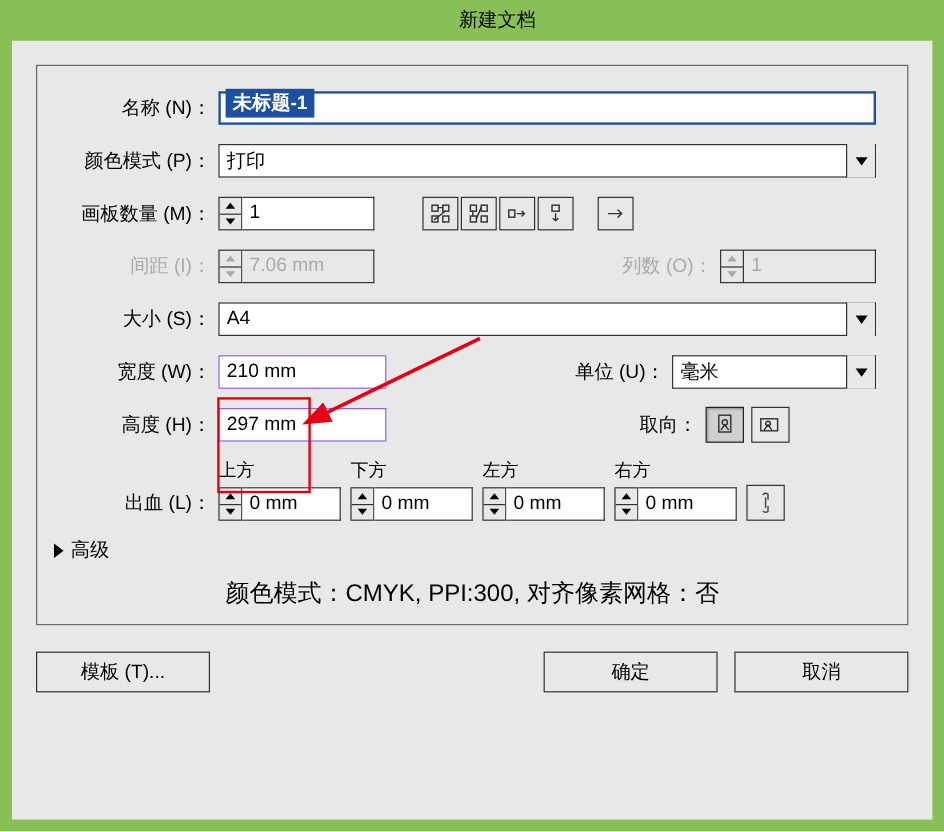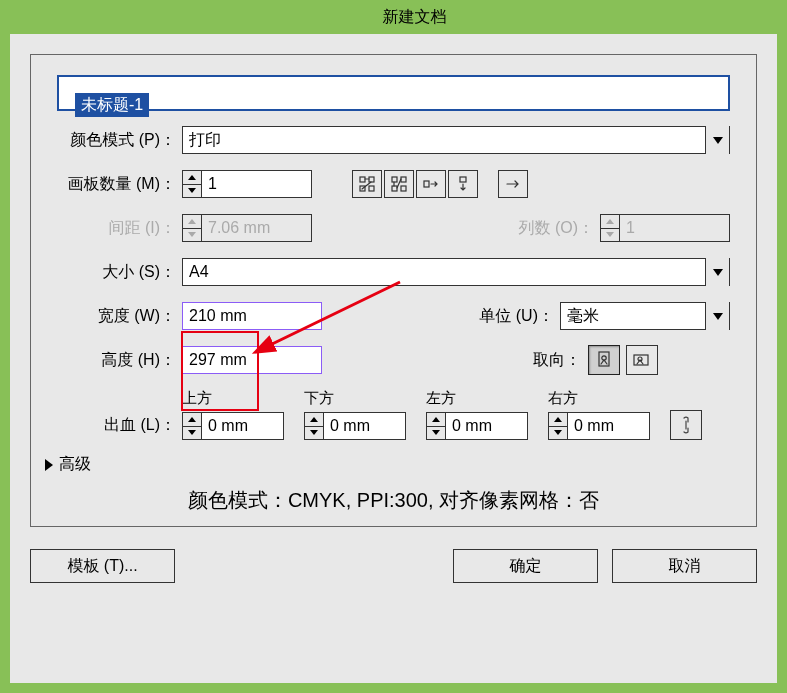--- a/index.html
+++ b/index.html
@@ -41,21 +41,21 @@
   .spinner-input.disabled { background: #e8e8e8; color: #aaa; }
   .spinner-btns.disabled .tri-up-s, .spinner-btns.disabled .tri-down-s { border-bottom-color: #aaa; border-top-color: #aaa; }
   
   .icon-btn { width: 30px; height: 28px; border: 1px solid #333; background: #e8e8e8; display: inline-flex; align-items: center; justify-content: center; margin-right: 2px; position: relative; }
   .icon-btn.pressed { background: #d0d0d0; border: 1px solid #222; box-shadow: inset 1px 1px 2px rgba(0,0,0,0.3); }
   
   .toggle-btn { width: 32px; height: 30px; border: 1px solid #333; background: #e8e8e8; display: flex; align-items: center; justify-content: center; }
   
   .redbox { border: 2px solid #e60012; position: absolute; }
   
-  .bleed-group { display: flex; gap: 20px; flex-wrap: nowrap; }
+  .bleed-group { display: flex; gap: 8px; flex-wrap: nowrap; }
   .bleed-col { display: flex; flex-direction: column; }
   .bleed-hdr { font-size: 15px; margin-bottom: 4px; }
   
   .expander { display: flex; align-items: center; gap: 6px; margin: 6px 0 12px -12px; }
   .tri-right { width: 0; height: 0; border-top: 6px solid transparent; border-bottom: 6px solid transparent; border-left: 8px solid #000; }
   
   .footer-info { text-align: center; font-size: 20px; margin-top: 4px; margin-bottom: 2px; }
   
   .btn-row { display: flex; justify-content: space-between; margin-top: 22px; }
   .push-btn { width: 145px; height: 34px; border: 1px solid #333; background: #e8e8e8; font-size: 16px; font-family: inherit; display: flex; align-items: center; justify-content: center; }
@@ -69,21 +69,22 @@
 </head>
 <body>
 
 <div class="window">
   <div class="titlebar">新建文档</div>
 
   <div class="outer-panel">
     <div class="inner-panel">
 
       <div class="row">
-        <div class="wide-input input-text" style="padding:16px; display:flex; align-items:flex-start;">
+        <div class="label">名称 (N)：</div>
+        <div class="wide-input input-text" style="padding:4px; display:flex; align-items:flex-end;font-weight:bold;">
           <span class="input-text sel" style="border:none; height:24px; display:inline-flex; align-items:center;">未标题-1</span>
         </div>
       </div>
 
       <div class="row">
         <div class="label">颜色模式 (P)：</div>
         <div class="select-box">
           <span class="select-value">打印</span>
           <div class="select-btn">
               <div class="tri-down"></div>

